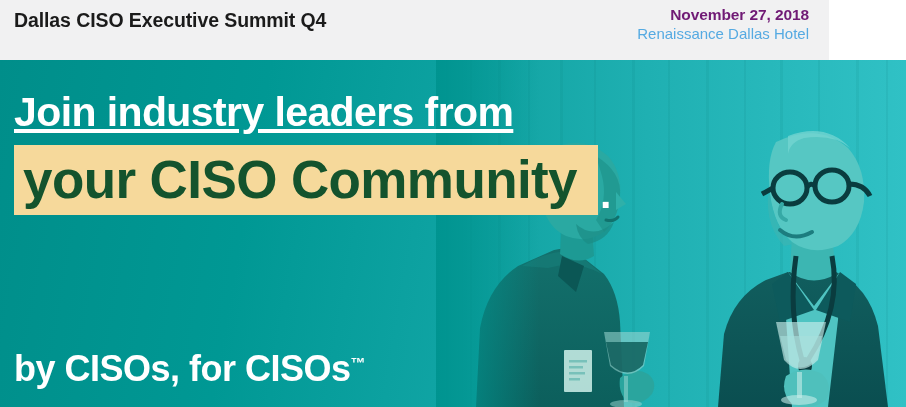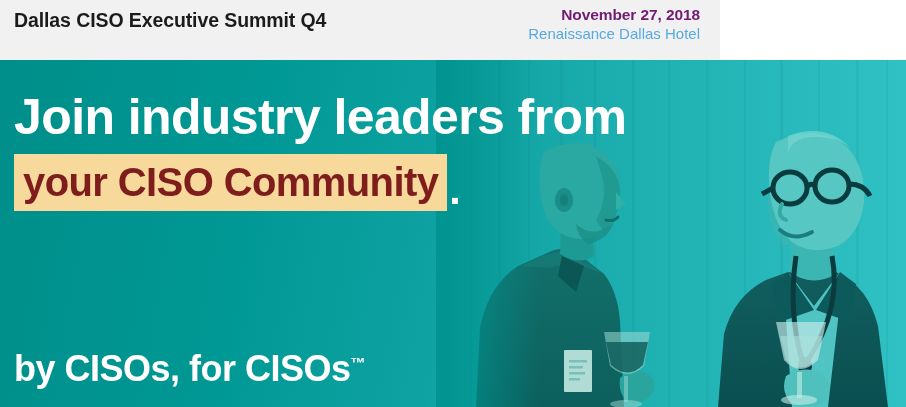--- a/index.html
+++ b/index.html
@@ -15,21 +15,21 @@
     width: 906px;
     height: 407px;
     overflow: hidden;
     background: #ffffff;
   }
 
   
   .header {
     position: absolute;
     left: 0; top: 0;
-    width: 720px;
+    width: 829px;
     height: 60px;
     background: #f1f1f2;
     box-sizing: border-box;
     padding-left: 36px;
   }
   .header-title {
     position: absolute;
     left: 14px;
     top: 9px;
     font-size: 19.5px;
@@ -86,42 +86,43 @@
   .photo svg { display: block; }
 
   
   .headline {
     position: absolute;
     left: 14px;
     top: 32px;
     z-index: 5;
   }
   .hl-line1 {
-    font-size: 50px;
+    font-size: 41px;
     font-weight: bold;
     color: #ffffff;
     letter-spacing: -0.6px;
     line-height: 1;
     white-space: nowrap;
     display: block;
+    text-decoration: underline;
   }
   .hl-line2 {
     display: block;
     margin-top: 12px;
     white-space: nowrap;
     line-height: 1;
   }
   .hl-highlight {
     display: inline-block;
     background: #f6d99b;
-    color: #7f1d1d;
-    font-size: 40px;
+    color: #14532d;
+    font-size: 53px;
     font-weight: bold;
     letter-spacing: -0.6px;
-    padding: 8px 9px 9px 9px;
+    padding: 8px 21px 9px 9px;
     line-height: 1;
   }
   .hl-period {
     display: inline-block;
     color: #ffffff;
     font-size: 41px;
     font-weight: bold;
     line-height: 1;
     vertical-align: bottom;
     padding-left: 2px;

